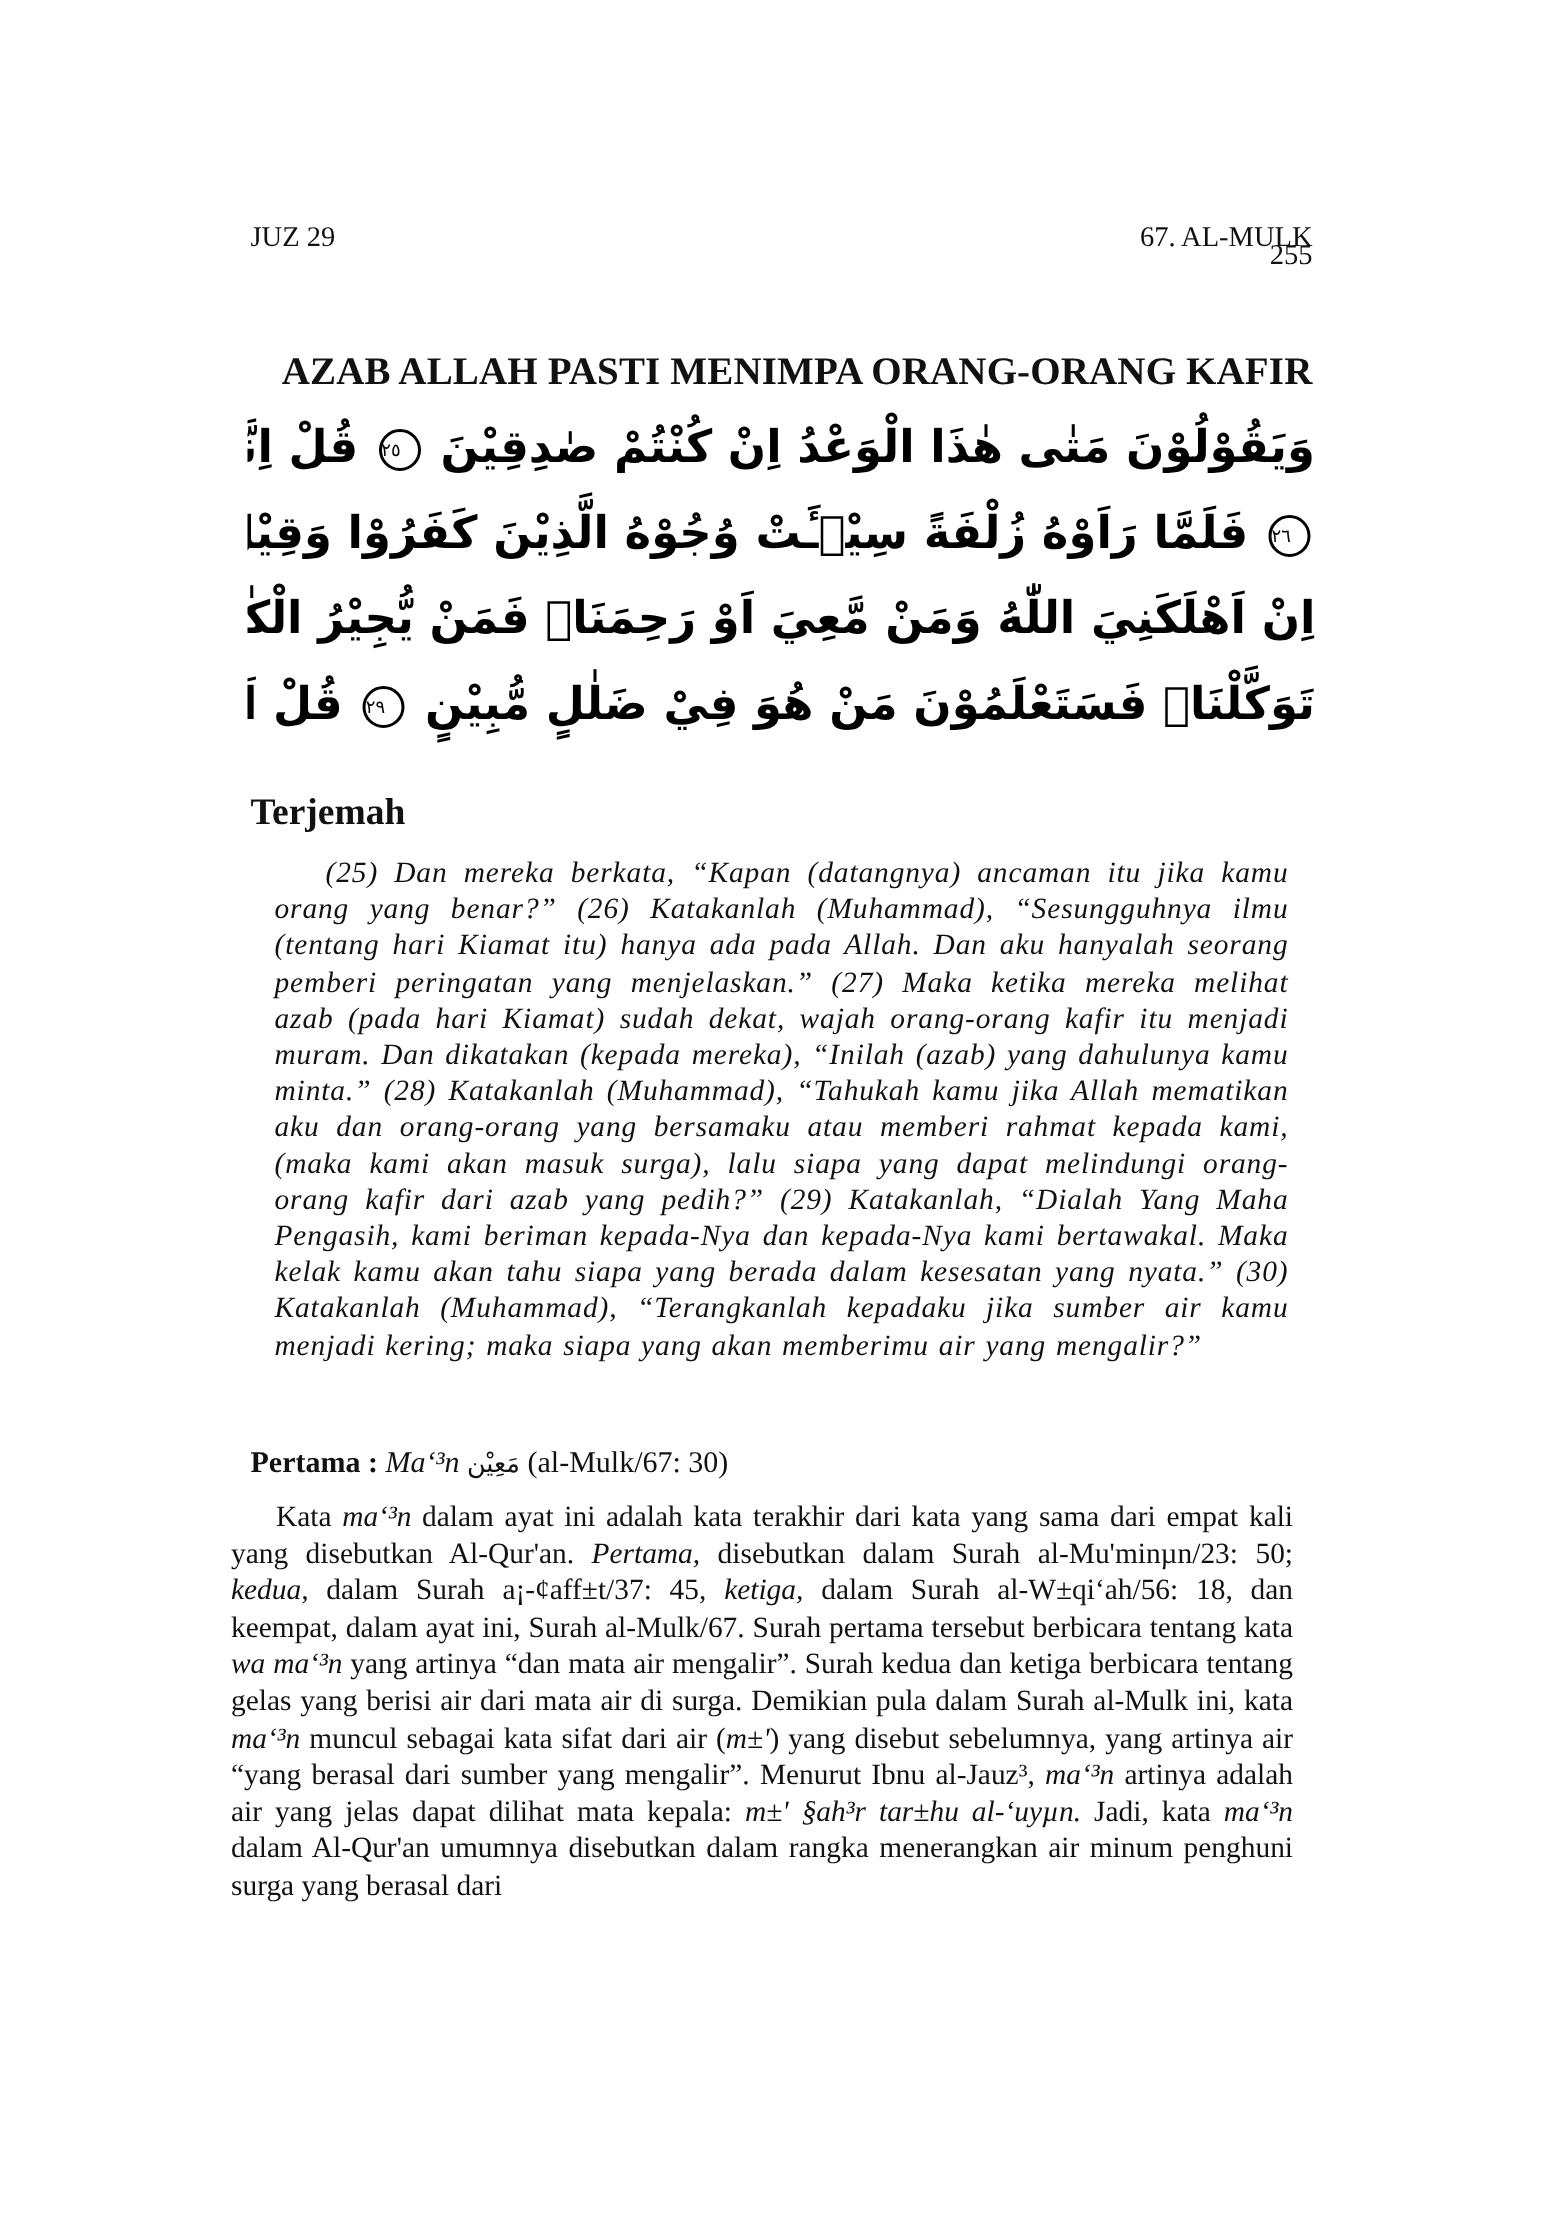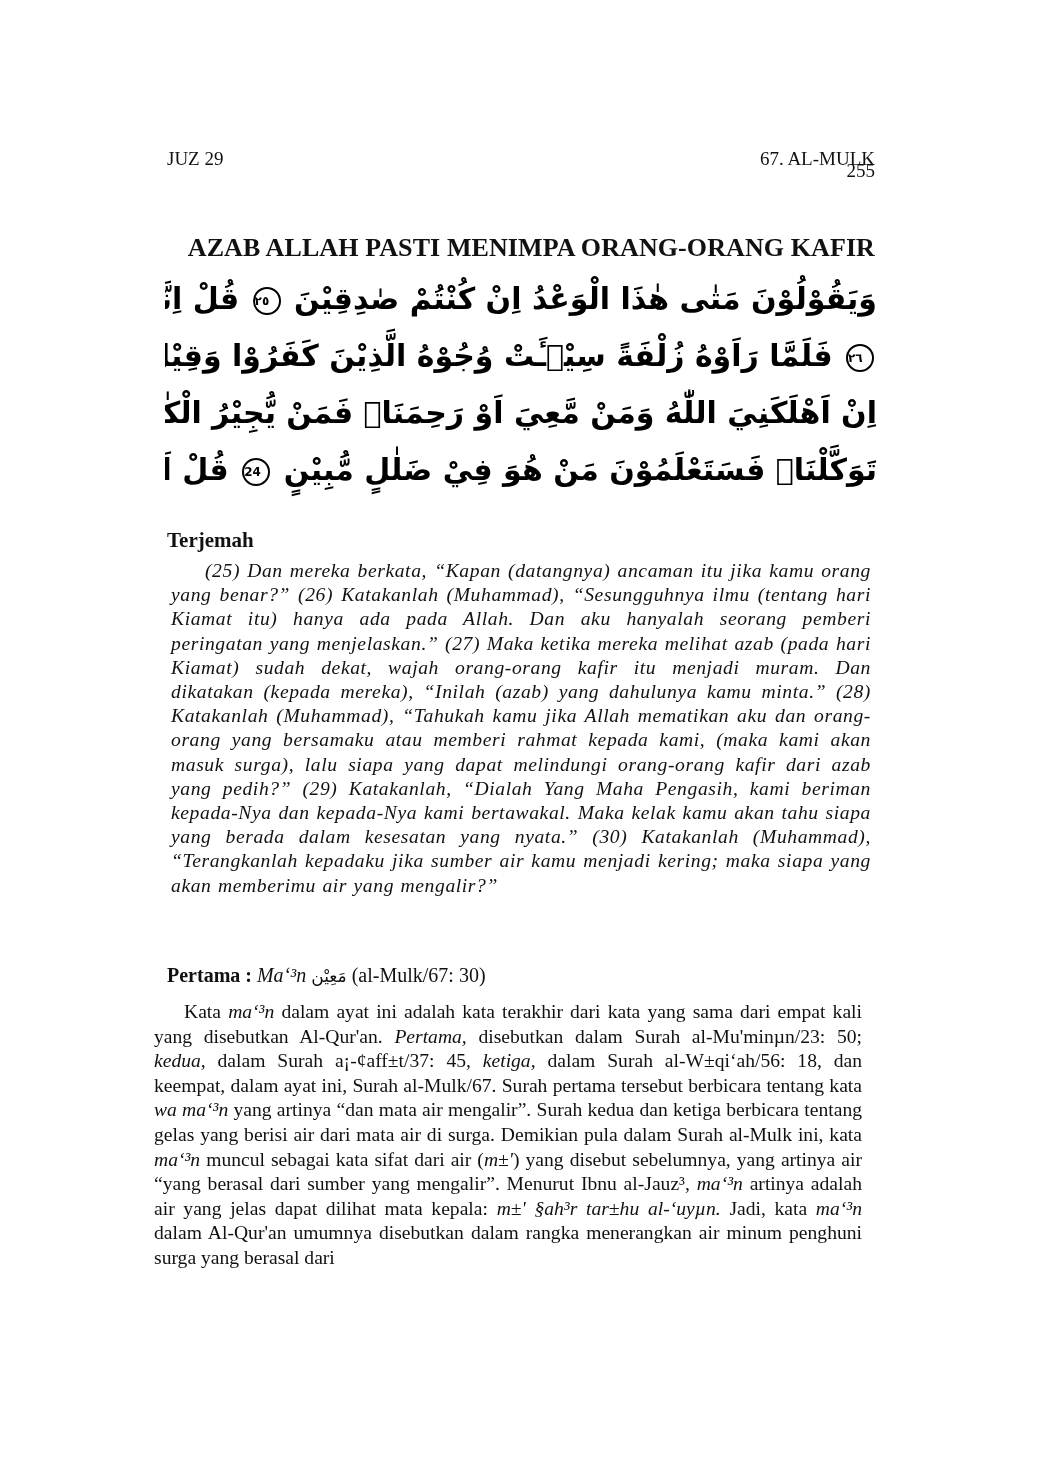--- a/index.html
+++ b/index.html
@@ -12,26 +12,26 @@
     .page-header .right { position: absolute; right: 0; top: 12px; }
     .section-title { position: absolute; top: 233px; left: 167px; width: 708px; text-align: right;
                      font-weight: bold; font-size: 26px; letter-spacing: 0.1px; }
     .arabic-block { position: absolute; top: 270px; left: 165px; width: 712px; height: 245px;
                     direction: rtl; font-family: "DejaVu Sans", sans-serif; font-weight: bold;
                     font-size: 30px; line-height: 57px; text-align: justify; text-align-last: justify;
                     color: #000; }
     .arabic-line { display: block; white-space: nowrap; overflow: hidden; }
     .ayah-marker { display: inline-block; width: 24px; height: 24px; border: 2px solid #000;
                    border-radius: 50%; font-size: 12px; line-height: 24px; text-align: center;
-                   vertical-align: middle; font-weight: bold; margin: 0 3px; direction: ltr; }
-    .subheading { position: absolute; left: 167px; font-weight: bold; font-size: 21px; }
+                   vertical-align: middle; font-weight: normal; margin: 0 3px; direction: ltr; }
+    .subheading { position: absolute; left: 167px; font-weight: bold; font-size: 25px; }
     .translation { position: absolute; top: 555px; left: 167px; width: 708px; font-style: italic;
                    font-size: 19.6px; line-height: 24.2px; text-align: justify; letter-spacing: 0.6px;
                    word-spacing: 1px; }
-    .translation p { margin: 4px; text-indent: 34px; }
+    .translation p { margin: 16px; text-indent: 34px; }
     .kosakata-heading { position: absolute; top: 964px; left: 167px; font-size: 20px; }
     .kosakata-heading .label { font-weight: bold; }
     .kosakata-heading .term { font-style: italic; }
     .kosakata-heading .ar { font-family: "DejaVu Sans", sans-serif; font-size: 17px; }
     .kosakata-body { position: absolute; top: 1000px; left: 154px; width: 708px; font-size: 19.6px;
                      line-height: 24.6px; text-align: justify; }
     .kosakata-body p { margin: 0; text-indent: 30px; }
     .kosakata-body i { font-style: italic; }
   </style>
 </head>
@@ -57,21 +57,21 @@
     
     
   </div>
   <div class="arabic-line">
     <span>اِنْ اَهْلَكَنِيَ اللّٰهُ وَمَنْ مَّعِيَ اَوْ رَحِمَنَاۙ فَمَنْ يُّجِيْرُ الْكٰفِرِيْنَ مِنْ عَذَابٍ اَلِيْمٍ</span>
     
     
   </div>
   <div class="arabic-line">
     <span>تَوَكَّلْنَاۚ فَسَتَعْلَمُوْنَ مَنْ هُوَ فِيْ ضَلٰلٍ مُّبِيْنٍ</span>
-    <span class="ayah-marker">24</span>
+    <span class="ayah-marker">٢٩</span>
     <span>قُلْ اَرَءَيْتُمْ اِنْ اَصْبَحَ مَاۤؤُكُمْ غَوْرًا فَمَنْ يَّأْتِيْكُمْ بِمَاۤءٍ مَّعِيْنٍ</span>
     
   </div>
 </div>
 
 <div class="subheading" style="top:528px;">Terjemah</div>
 
 <div class="translation">
   <p>(25) Dan mereka berkata, “Kapan (datangnya) ancaman itu jika kamu orang yang benar?” (26) Katakanlah (Muhammad), “Sesungguhnya ilmu (tentang hari Kiamat itu) hanya ada pada Allah. Dan aku hanyalah seorang pemberi peringatan yang menjelaskan.” (27) Maka ketika mereka melihat azab (pada hari Kiamat) sudah dekat, wajah orang-orang kafir itu menjadi muram. Dan dikatakan (kepada mereka), “Inilah (azab) yang dahulunya kamu minta.” (28) Katakanlah (Muhammad), “Tahukah kamu jika Allah mematikan aku dan orang-orang yang bersamaku atau memberi rahmat kepada kami, (maka kami akan masuk surga), lalu siapa yang dapat melindungi orang-orang kafir dari azab yang pedih?” (29) Katakanlah, “Dialah Yang Maha Pengasih, kami beriman kepada-Nya dan kepada-Nya kami bertawakal. Maka kelak kamu akan tahu siapa yang berada dalam kesesatan yang nyata.” (30) Katakanlah (Muhammad), “Terangkanlah kepadaku jika sumber air kamu menjadi kering; maka siapa yang akan memberimu air yang mengalir?”</p>
 </div>

